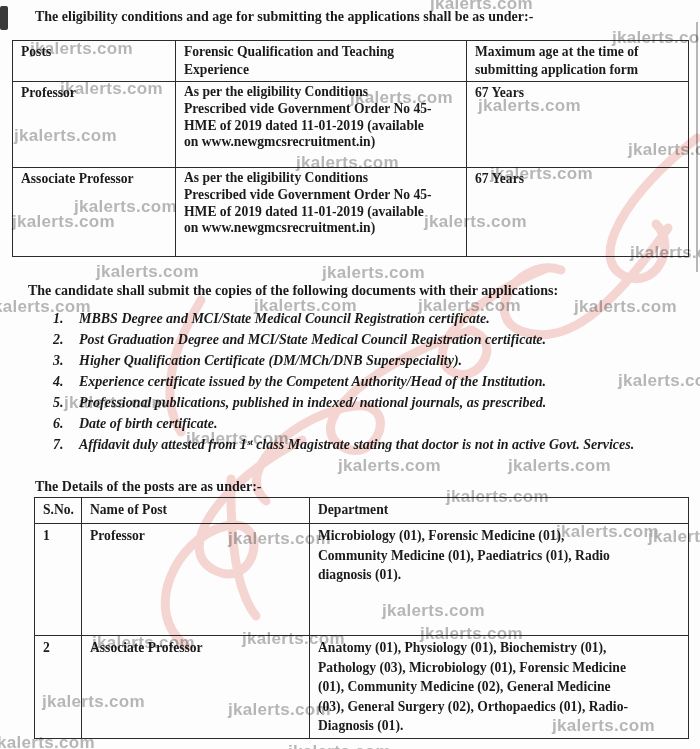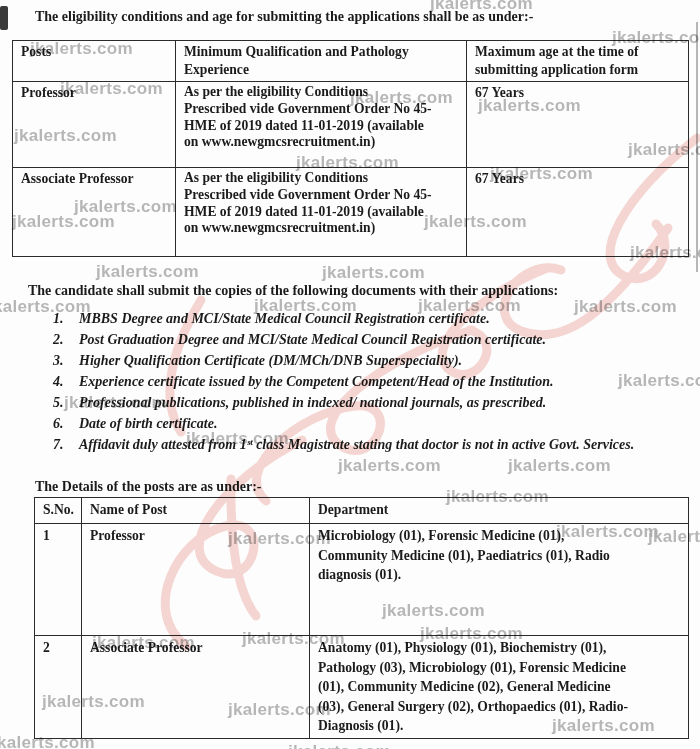--- a/index.html
+++ b/index.html
@@ -78,21 +78,21 @@
 
 <table id="eligibility-table">
   <colgroup>
       <col style="width:163px">
       <col style="width:291px">
       <col style="width:222px">
     </colgroup>
   <tbody>
       <tr>
     <th>Posts</th>
-    <th>Minimum Qualification and Pathology Experience</th>
+    <th>Forensic Qualification and Teaching Experience</th>
     <th>Maximum age at the time of submitting application form</th>
   </tr>
   <tr class="row-0">
     <td class="cell-line">Professor</td>
     <td>
       <div class="qual-text">As per the eligibility Conditions Prescribed vide Government Order No 45-HME of 2019 dated 11-01-2019 (available on www.newgmcsrecruitment.in)</div>
     </td>
     <td class="cell-line">67 Years</td>
   </tr>
   <tr class="row-1">
@@ -104,21 +104,21 @@
   </tr>
 </tbody>
   </table>
 
 <div class="abs intro" id="docs-intro">The candidate shall submit the copies of the following documents with their applications:</div>
 
 <ol class="abs" id="documents-list">
   <li>MBBS Degree and MCI/State Medical Council Registration certificate.</li>
   <li>Post Graduation Degree and MCI/State Medical Council Registration certificate.</li>
   <li>Higher Qualification Certificate (DM/MCh/DNB Superspeciality).</li>
-  <li>Experience certificate issued by the Competent Competent/Head of the Institution.</li>
+  <li>Experience certificate issued by the Competent Authority/Head of the Institution.</li>
   <li>Professional publications, published in indexed/ national journals, as prescribed.</li>
   <li>Date of birth certificate.</li>
   <li>Affidavit duly attested from 1ˢᵗ class Magistrate stating that doctor is not in active Govt. Services.</li>
 </ol>
 
 <div class="abs intro" id="posts-intro">The Details of the posts are as under:-</div>
 
 <table id="posts-table">
   <colgroup>
       <col style="width:47px">

